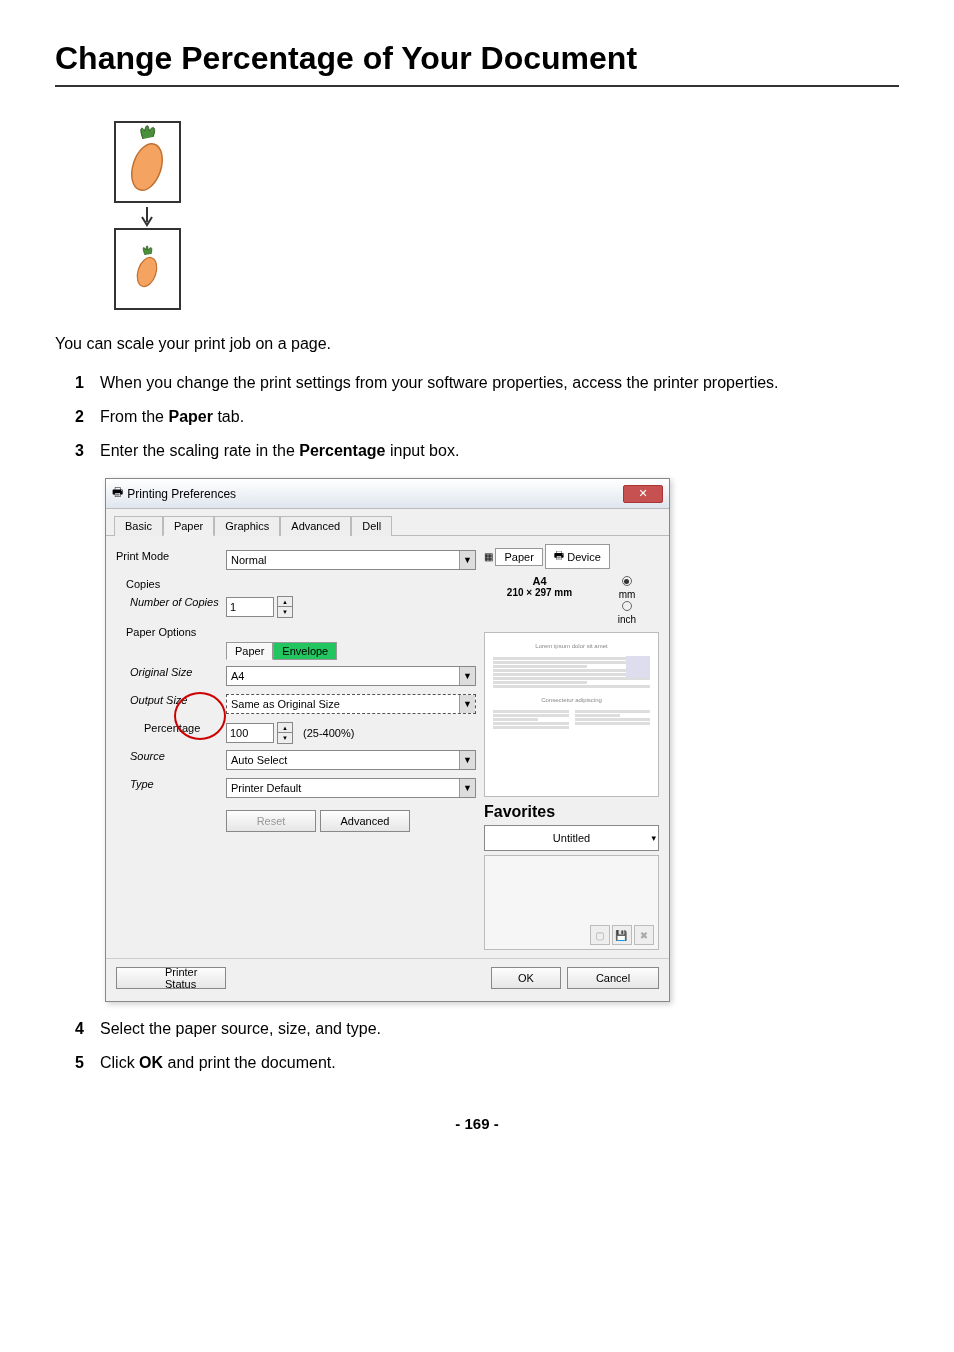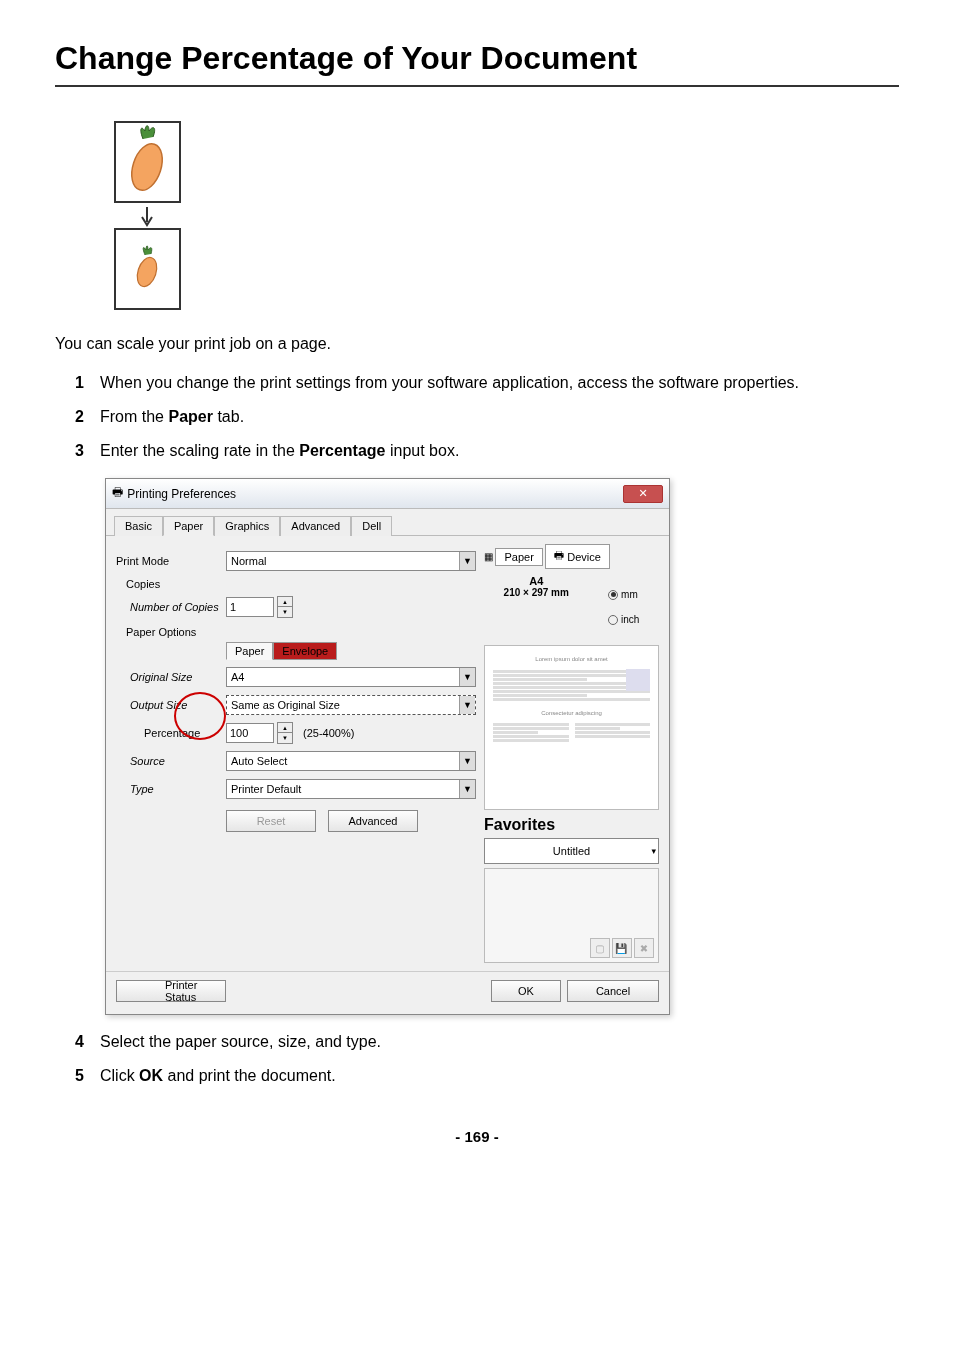--- a/index.html
+++ b/index.html
@@ -115,21 +115,20 @@
       display: flex;
       padding: 8px 10px;
       gap: 8px;
     }
     .left-panel { flex: 1; }
     .right-panel {
       width: 175px;
     }
     .row {
       display: flex;
-      align-items: center;
       margin: 6px 0;
       height: 22px;
     }
     .row .lbl {
       width: 110px;
       font-size: 11px;
     }
     .row .lbl.indent { padding-left: 14px; font-style: italic; }
     .row .lbl.indent2 { padding-left: 28px; }
     .group-label {
@@ -193,39 +192,39 @@
     .spinner-btns div:first-child { border-bottom: 1px solid #888; }
     .range-text { font-size: 11px; margin-left: 6px; }
     .small-tabs {
       display: flex;
       margin-left: 110px;
     }
     .small-tab {
       border: 1px solid #999;
       padding: 2px 8px;
       font-size: 11px;
-      background: #b91c1c;
+      background: #22c55e;
       cursor: pointer;
     }
     .small-tab.active { background: #f8f8f8; border-bottom-color: #f8f8f8; position: relative; z-index:2;}
     .chk { width: 12px; height: 12px; border: 1px solid #666; background: linear-gradient(#fff,#eee); margin-right: 4px; display:inline-block;}
     .btn {
       border: 1px solid #888;
       background: linear-gradient(#fdfdfd,#e6e6e6);
       padding: 2px 12px;
       font-size: 11px;
       cursor: pointer;
       height: 22px;
       display: inline-flex;
       align-items: center;
       justify-content: center;
     }
     .btn.wide { width: 90px; }
     .btn.disabled { color: #999; }
-    .btn-row { display: flex; gap: 12px; margin-left: 110px; margin-top: 10px;}
+    .btn-row { display: flex; gap: 4px; margin-left: 110px; margin-top: 10px;}
     .preview-tabs {
       display: flex;
       justify-content: flex-start;
       gap: 2px;
       margin-bottom: 4px;
       align-items: center;
     }
     .preview-tabs .ptab {
       border: 1px solid #999;
       padding: 2px 8px;
@@ -239,21 +238,21 @@
     .paper-info {
       text-align: center;
       font-size: 11px;
       padding: 2px 0;
       display:flex;
       justify-content:space-around;
       align-items:flex-start;
     }
     .paper-info .dims { font-size:10px;font-weight:bold; }
     .radio-col { font-size:10px; text-align:left;}
-    .radio-row { display:flex; align-items:center; gap:3px; margin:14px 0;}
+    .radio-row { display:flex; align-items:center; gap:3px; margin:1px 0;flex-direction:column;}
     .radio { width:10px; height:10px; border:1px solid #666; border-radius:50%; display:inline-flex; align-items:center; justify-content:center;}
     .radio.checked::after { content:''; width:5px; height:5px; background:#333; border-radius:50%; }
     .preview-page {
       border: 1px solid #bbb;
       background: #fff;
       height: 165px;
       margin: 4px 0;
       padding: 8px;
       font-size: 5px;
       color: #bbb;
@@ -348,21 +347,21 @@
     <ellipse cx="42" cy="155" rx="9" ry="15" fill="#f4a460" stroke="#c07030" stroke-width="1.2" transform="rotate(18 42 155)"></ellipse>
     <path d="M40 138 C37 131 38 128 41 133 C41 128 43 127 43 133 C46 129 48 130 46 137" fill="#4a8f3a" stroke="#2d5a22" stroke-width="0.8"></path>
   </svg>
 </div>
 
 <p class="intro-text">You can scale your print job on a page.</p>
 
 <ol class="steps">
   <li>
     <span class="step-num">1</span>
-    <span class="step-body">When you change the print settings from your software application, access the software properties.</span>
+    <span class="step-body">When you change the print settings from your software properties, access the printer properties.</span>
   </li>
   <li>
     <span class="step-num">2</span>
     <span class="step-body">
       <span>From the </span><b>Paper</b><span> tab.</span>
     </span>
   </li>
   <li>
     <span class="step-num">3</span>
     <span class="step-body">

